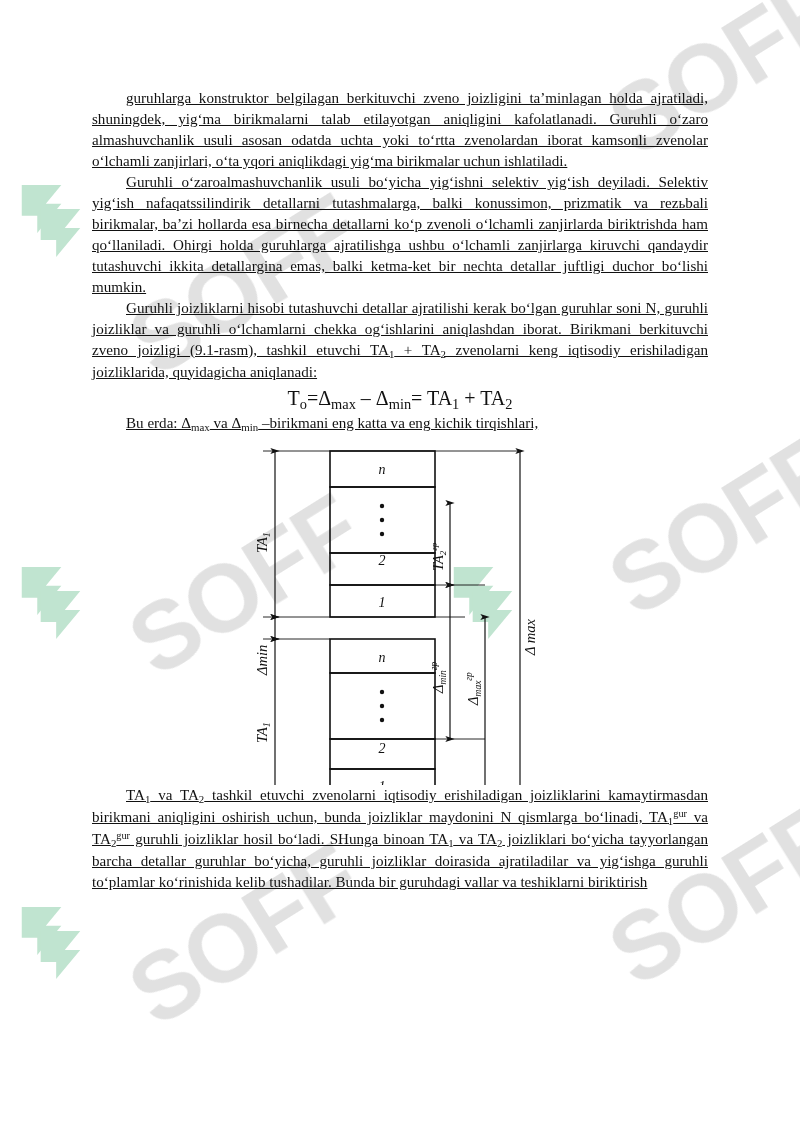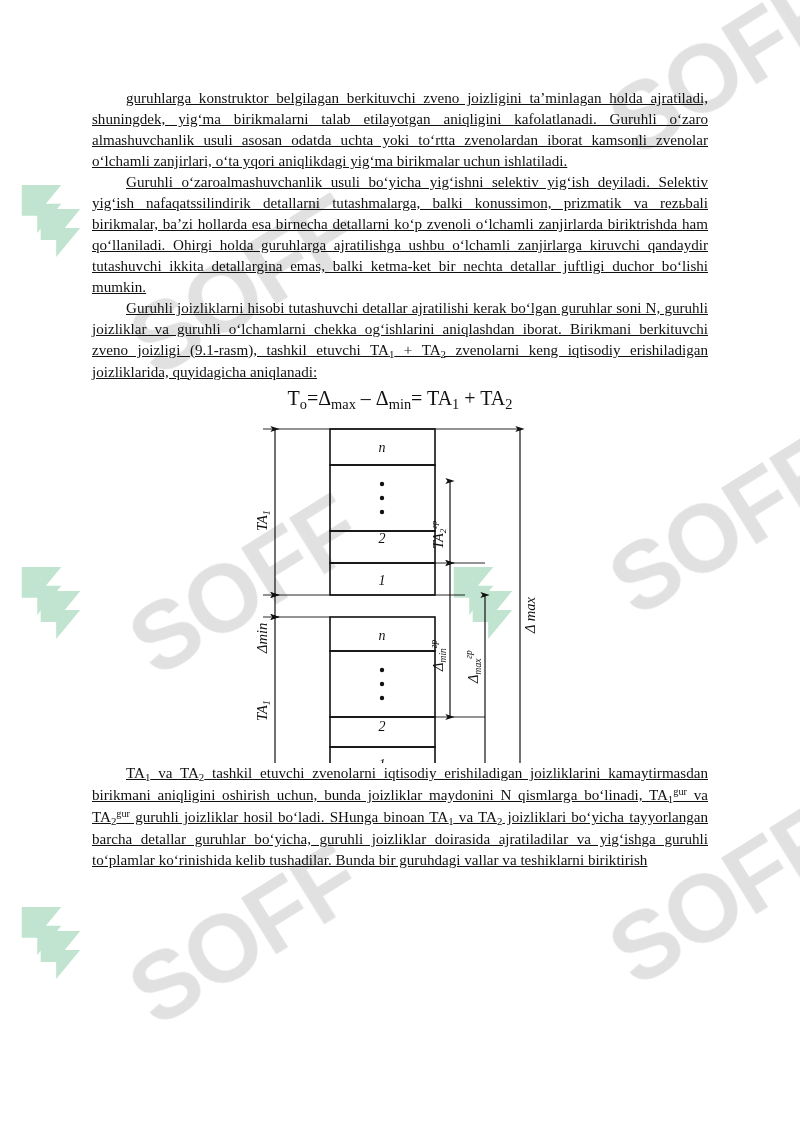--- a/index.html
+++ b/index.html
@@ -127,20 +127,21 @@
   <div id="content">
 
     <p class="body-par">guruhlarga konstruktor belgilagan berkituvchi zveno joizligini ta’minlagan holda ajratiladi, shuningdek, yig‘ma birikmalarni talab etilayotgan aniqligini kafolatlanadi. Guruhli o‘zaro almashuvchanlik usuli asosan odatda uchta yoki to‘rtta zvenolardan iborat kamsonli zvenolar o‘lchamli zanjirlari, o‘ta yqori aniqlikdagi yig‘ma birikmalar uchun  ishlatiladi.</p>
 
     <p class="body-par">Guruhli o‘zaroalmashuvchanlik usuli bo‘yicha yig‘ishni selektiv yig‘ish deyiladi. Selektiv yig‘ish nafaqatssilindirik detallarni tutashmalarga, balki konussimon, prizmatik va rezьbali birikmalar, ba’zi hollarda esa birnecha detallarni ko‘p zvenoli o‘lchamli zanjirlarda biriktrishda ham qo‘llaniladi. Ohirgi holda guruhlarga ajratilishga ushbu o‘lchamli zanjirlarga kiruvchi qandaydir tutashuvchi ikkita detallargina emas, balki ketma-ket bir nechta detallar juftligi duchor bo‘lishi mumkin.</p>
 
     <p class="body-par"><span>Guruhli joizliklarni hisobi tutashuvchi detallar ajratilishi kerak bo‘lgan guruhlar soni N, guruhli joizliklar va guruhli o‘lchamlarni chekka og‘ishlarini aniqlashdan iborat. Birikmani berkituvchi zveno joizligi (9.1-rasm), tashkil etuvchi TA</span><span class="sub">1</span><span> + TA</span><span class="sub">2</span><span> zvenolarni keng iqtisodiy erishiladigan joizliklarida, quyidagicha aniqlanadi:</span></p>
 
     <div class="formula"><span>T</span><span class="sub">o</span><span>=Δ</span><span class="sub">max</span><span> – Δ</span><span class="sub">min</span><span>= TA</span><span class="sub">1</span><span> + TA</span><span class="sub">2</span></div>
 
+    <p class="body-par"><span>Bu erda: Δ</span><span class="sub">max</span><span> va Δ</span><span class="sub">min</span><span> –birikmani eng katta va eng kichik tirqishlari,</span></p>
 
     <div id="figure-wrap">
       <div id="figure">
         <svg width="330" height="342" viewBox="0 0 330 342">
           <defs>
             <marker id="ah" markerWidth="9" markerHeight="9" refX="4.5" refY="4.5" orient="auto">
               <path d="M4.5,0.6 L7.0,8.4 L4.5,6.6 L2.0,8.4 Z" fill="#111"></path>
             </marker>
           </defs>
 

